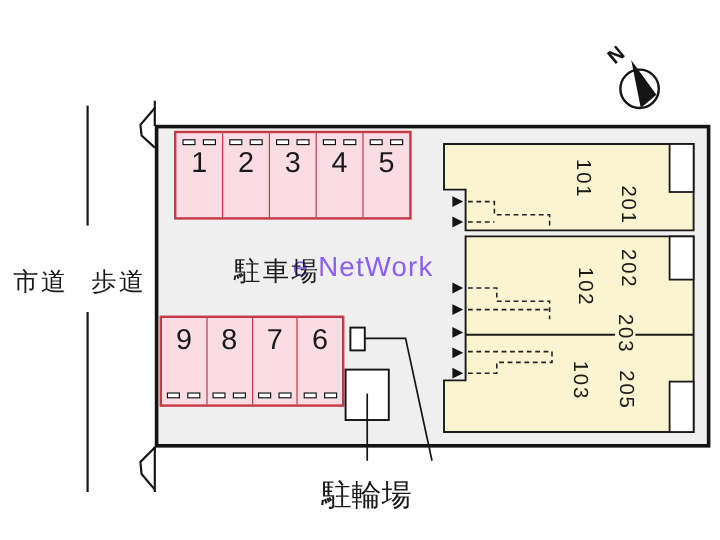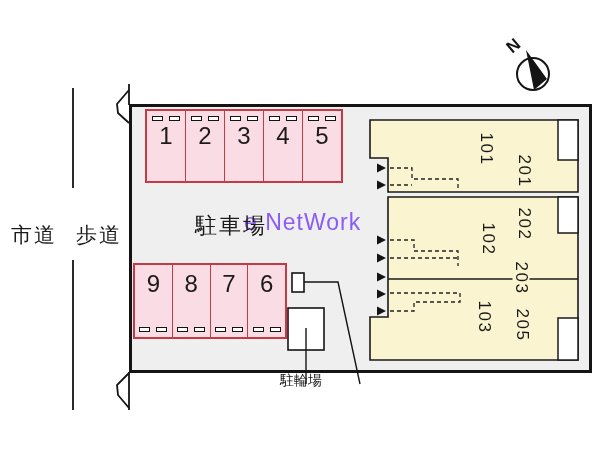--- a/index.html
+++ b/index.html
@@ -19,21 +19,21 @@
   }
   #parking-caption{
     position:absolute;left:195px;top:211px;z-index:3;
     font-size:22px;letter-spacing:2px;white-space:nowrap;text-align:right;
   }
   
   .road-label{position:absolute;font-size:21px;letter-spacing:2px;z-index:2;white-space:nowrap;}
   #city-road-label{left:11px;top:221px;}
   #sidewalk-label{left:76px;top:221px;}
   
-  .facility-label{position:absolute;top:372px;font-size:14px;z-index:3;white-space:nowrap;margin-left:12px;}
+  .facility-label{position:absolute;top:396px;font-size:25px;z-index:3;white-space:nowrap;}
   #bicycle-label{left:268px;}
   #delivery-label{left:348px;}
   
   .stall-row{
     position:absolute;display:flex;box-sizing:border-box;z-index:4;
     border:2px solid #c43a47;background:#fadce4;
   }
   #row-top{left:145px;top:109px;width:198px;height:74px;}
   #row-bottom{left:133px;top:263px;width:154px;height:76px;}
   .stall{

